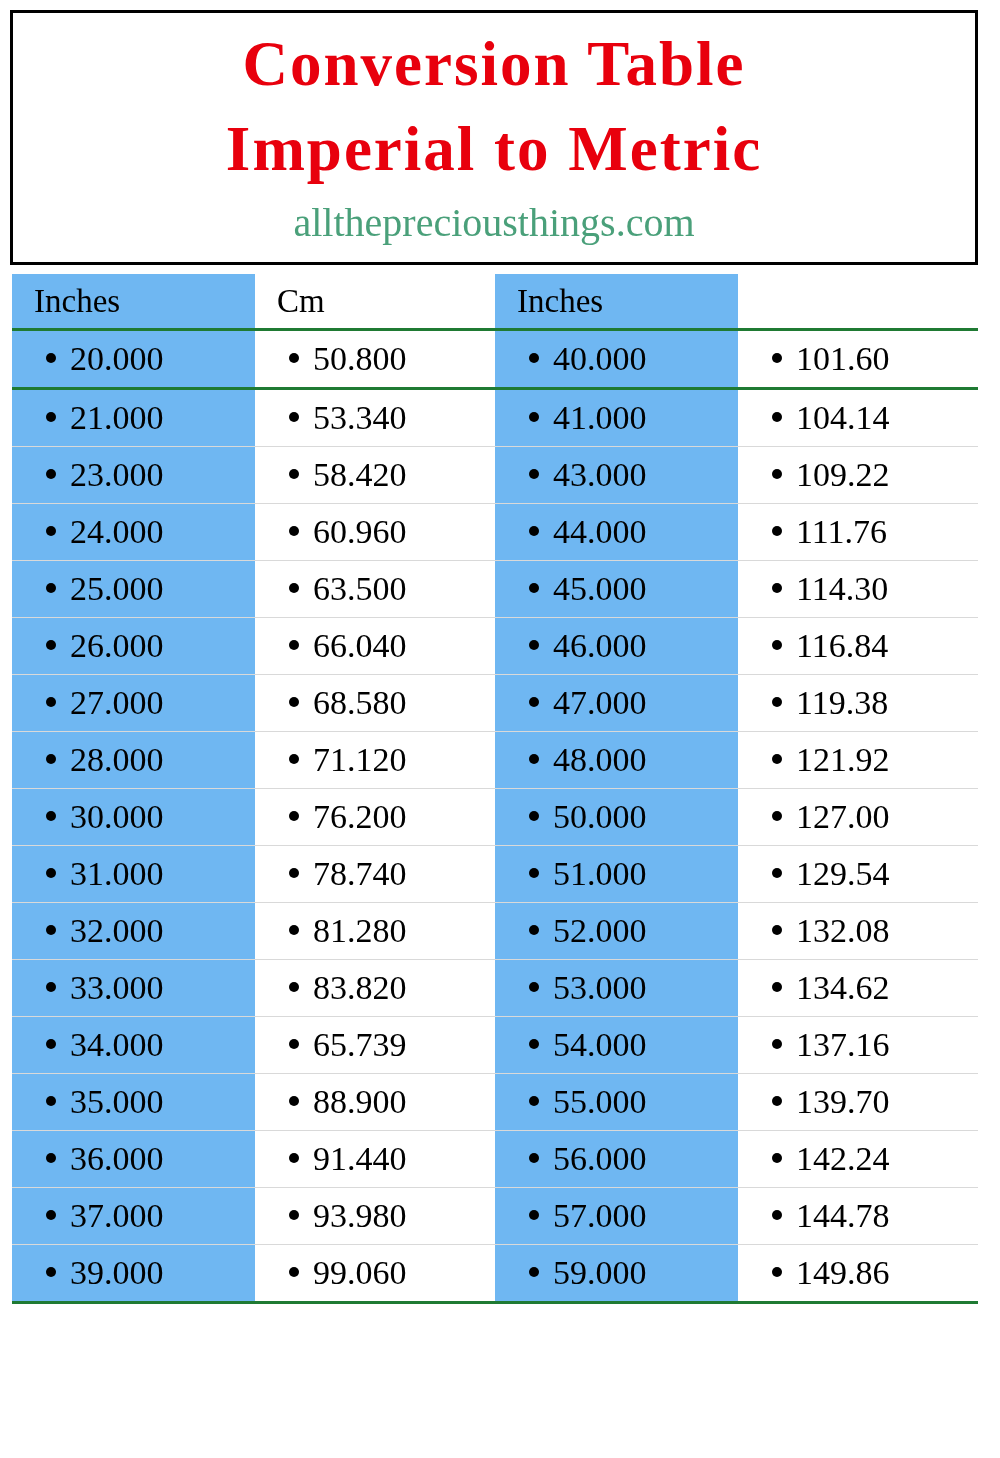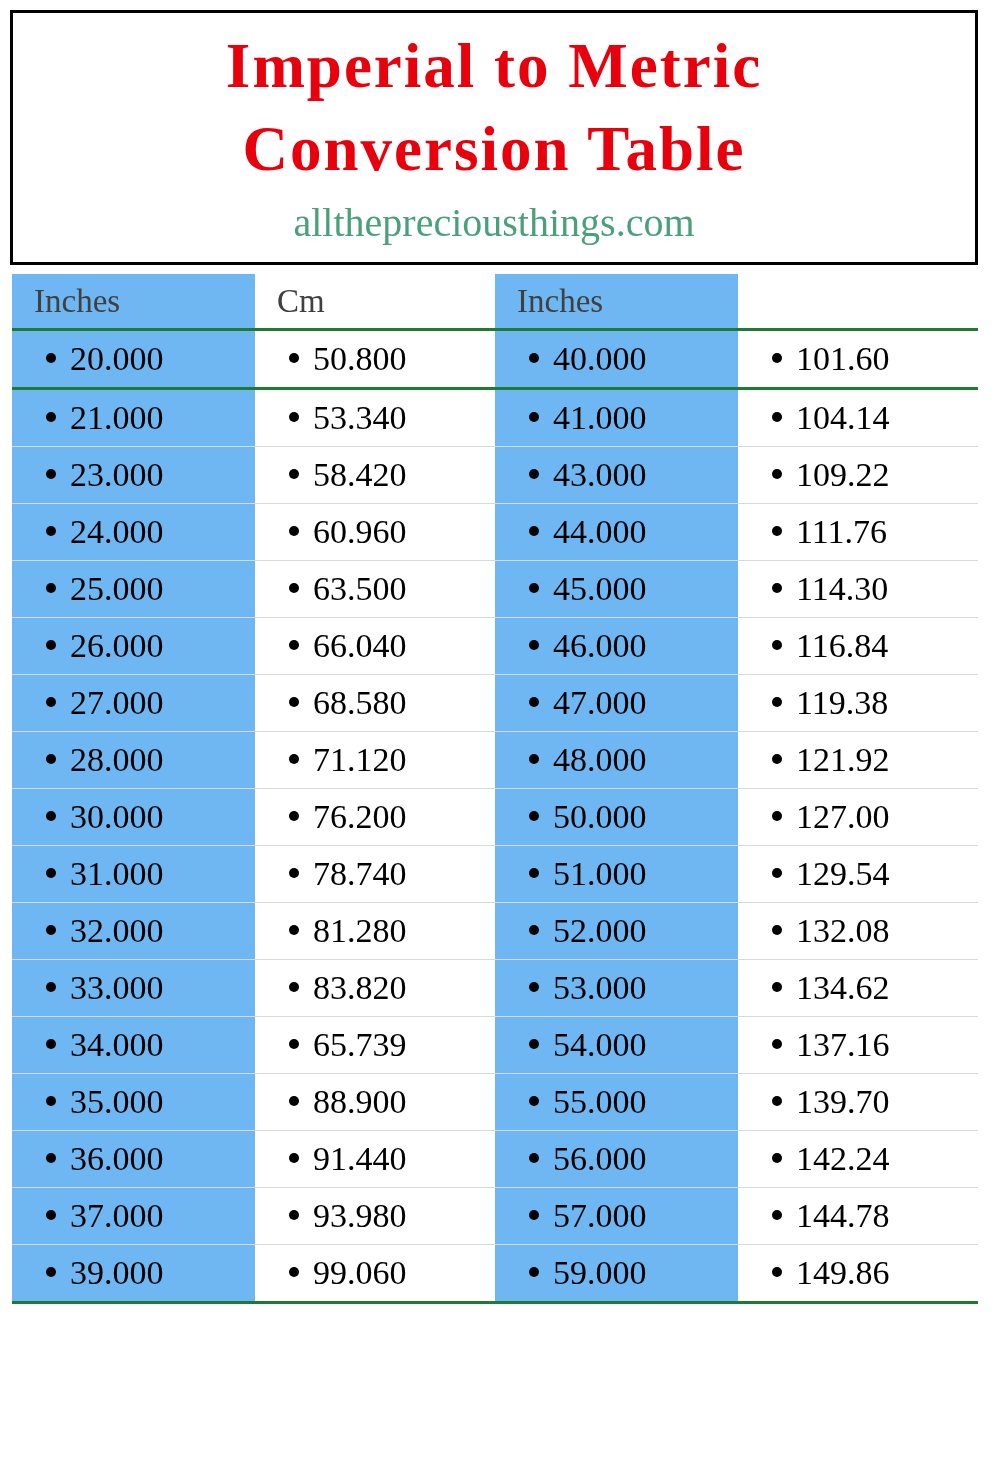--- a/index.html
+++ b/index.html
@@ -76,21 +76,21 @@
   table.conv col.c4 { width: 240px; }
 
   table.conv th {
     height: 52px;
     font-size: 33px;
     font-weight: normal;
     text-align: left;
     padding-left: 22px;
     border-bottom: 3px solid #1f7a33;
     vertical-align: middle;
-    color: #404040;
+    color: #000000;
   }
   table.conv td {
     height: 56px;
     font-size: 34px;
     padding: 0 0 0 34px;
     vertical-align: middle;
     color: #000000;
     border-bottom: 1px solid #d9d9d9;
     white-space: nowrap;
   }
@@ -108,22 +108,22 @@
   tr.first-row td { border-bottom: 3px solid #1f7a33; }
   tr.last-row td { border-bottom: 3px solid #1f7a33; }
   td.pad-num { padding-left: 30px; }
 </style>
 </head>
 <body>
 
 <div class="page">
 
   <div class="title-box">
+    <div class="title-line title-line-2">Conversion Table</div>
     <div class="title-line title-line-1">Imperial to Metric</div>
-    <div class="title-line title-line-2">Conversion Table</div>
     <div class="site-url">allthepreciousthings.com</div>
   </div>
 
   <div class="table-wrap">
     <table class="conv">
       <colgroup>
         <col class="c1">
           <col class="c2">
           <col class="c3">
           <col class="c4">

